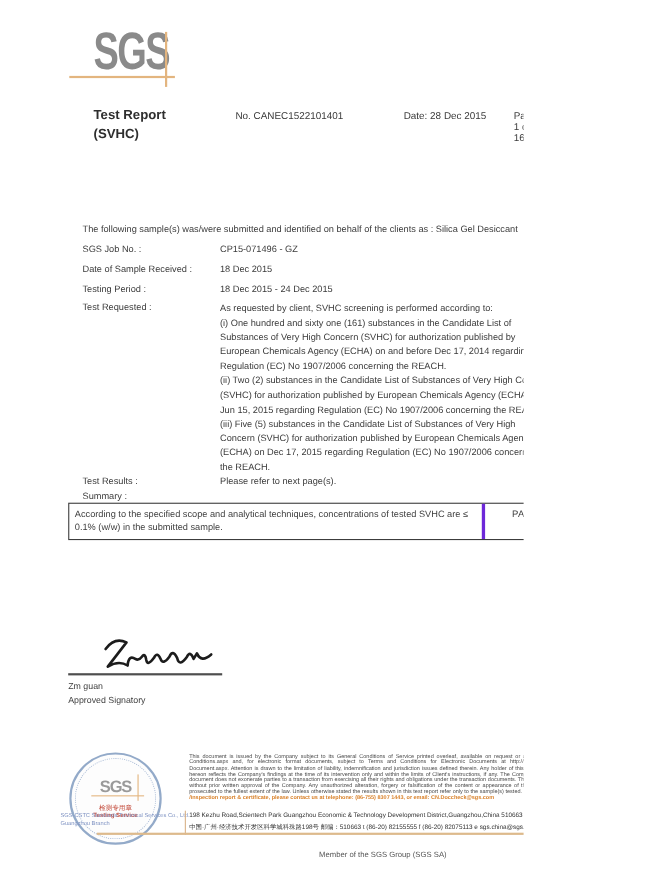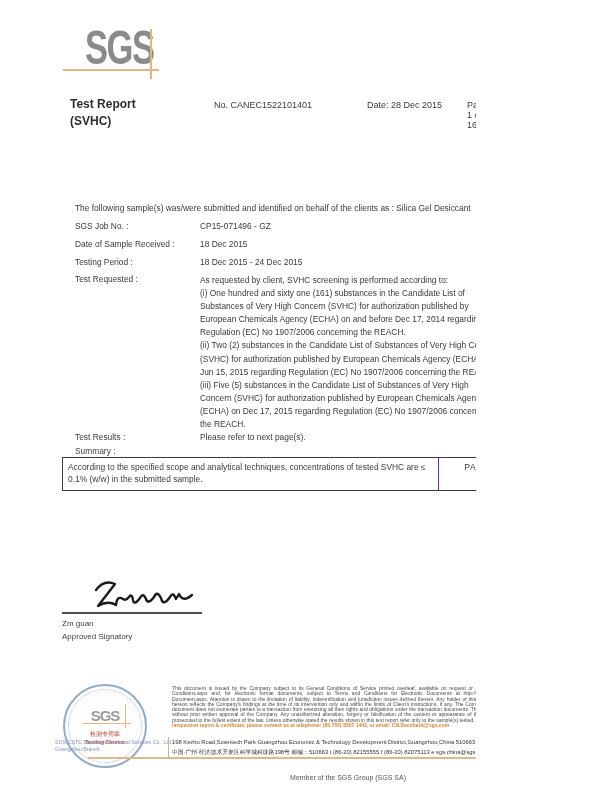--- a/index.html
+++ b/index.html
@@ -5,32 +5,32 @@
   html,body{margin:0;padding:0;background:#fff;}
   .page{position:relative;width:476px;height:800px;background:#ffffff;overflow:hidden;
         font-family:"Liberation Sans",sans-serif;color:#3d3d3d;}
   .abs{position:absolute;}
   
   .sgs-logo{left:85px;top:24px;font-size:48px;font-weight:700;color:#8a8a8a;
             letter-spacing:-2px;transform:scaleX(0.72);transform-origin:left top;line-height:1;}
   .logo-hline{left:63px;top:69px;width:96px;height:2px;background:#e3b57f;}
   .logo-vline{left:150px;top:29px;width:2px;height:50px;background:#e3b57f;}
   
-  .doc-title{left:70px;top:96px;font-size:12px;font-weight:700;color:#2e2e2e;line-height:17px;}
+  .doc-title{left:85px;top:96px;font-size:12px;font-weight:700;color:#2e2e2e;line-height:17px;}
   .hmeta{top:100px;font-size:9px;color:#3a3a3a;}
   
   .client{left:75px;top:140px;font-size:8px;line-height:13px;color:#3a3a3a;letter-spacing:.2px;}
   .intro{left:75px;top:203px;font-size:8.4px;color:#3a3a3a;}
   .flabel{left:75px;font-size:8.4px;color:#3a3a3a;}
   .fvalue{left:200px;font-size:8.4px;color:#3a3a3a;}
   .para{white-space:pre-line;line-height:13.1px;width:370px;}
   
   .sum-label{left:75px;top:446px;font-size:8.4px;}
   .sum-table{left:62px;top:457px;width:451px;height:32px;border:1px solid #3c3c3c;display:flex;}
-  .sum-cell-main{width:365px;border-right:1px solid #6d28d9;padding:3px 5px;font-size:8.4px;line-height:12px;}
+  .sum-cell-main{width:365px;border-right:3px solid #6d28d9;padding:3px 5px;font-size:8.4px;line-height:12px;}
   .sum-cell-result{flex:1;display:flex;align-items:flex-start;justify-content:center;
                    padding-top:4px;font-size:8.6px;letter-spacing:.5px;}
   
   .signedfor{left:75px;top:526px;font-size:8.4px;line-height:13px;}
   .sig-svg{left:88px;top:576px;}
   .sig-line{left:62px;top:612px;width:140px;height:2px;background:#4e4e4e;}
   .sig-name{left:62px;top:619px;font-size:8px;}
   .sig-role{left:62px;top:632px;font-size:8px;}
   
   .seal{left:63px;top:684px;width:84px;height:84px;border:2px solid #93aac9;border-radius:50%;

